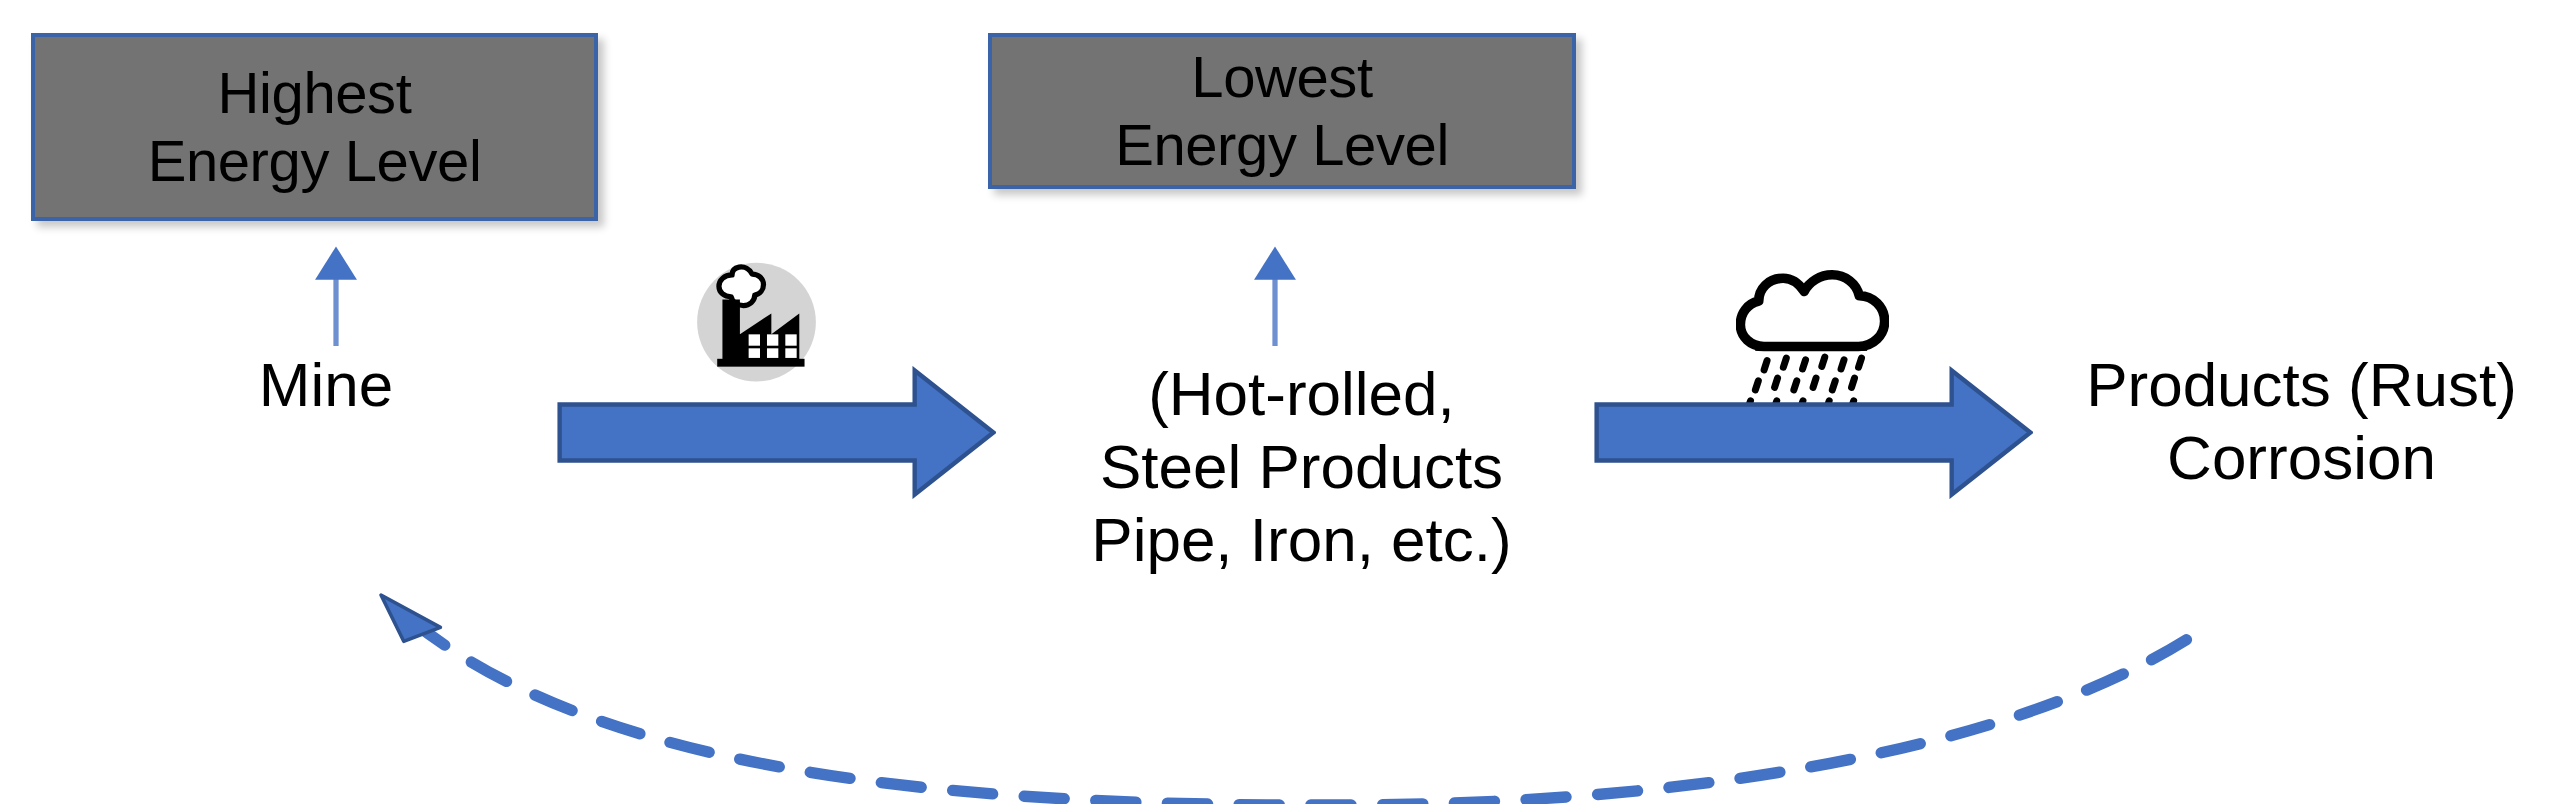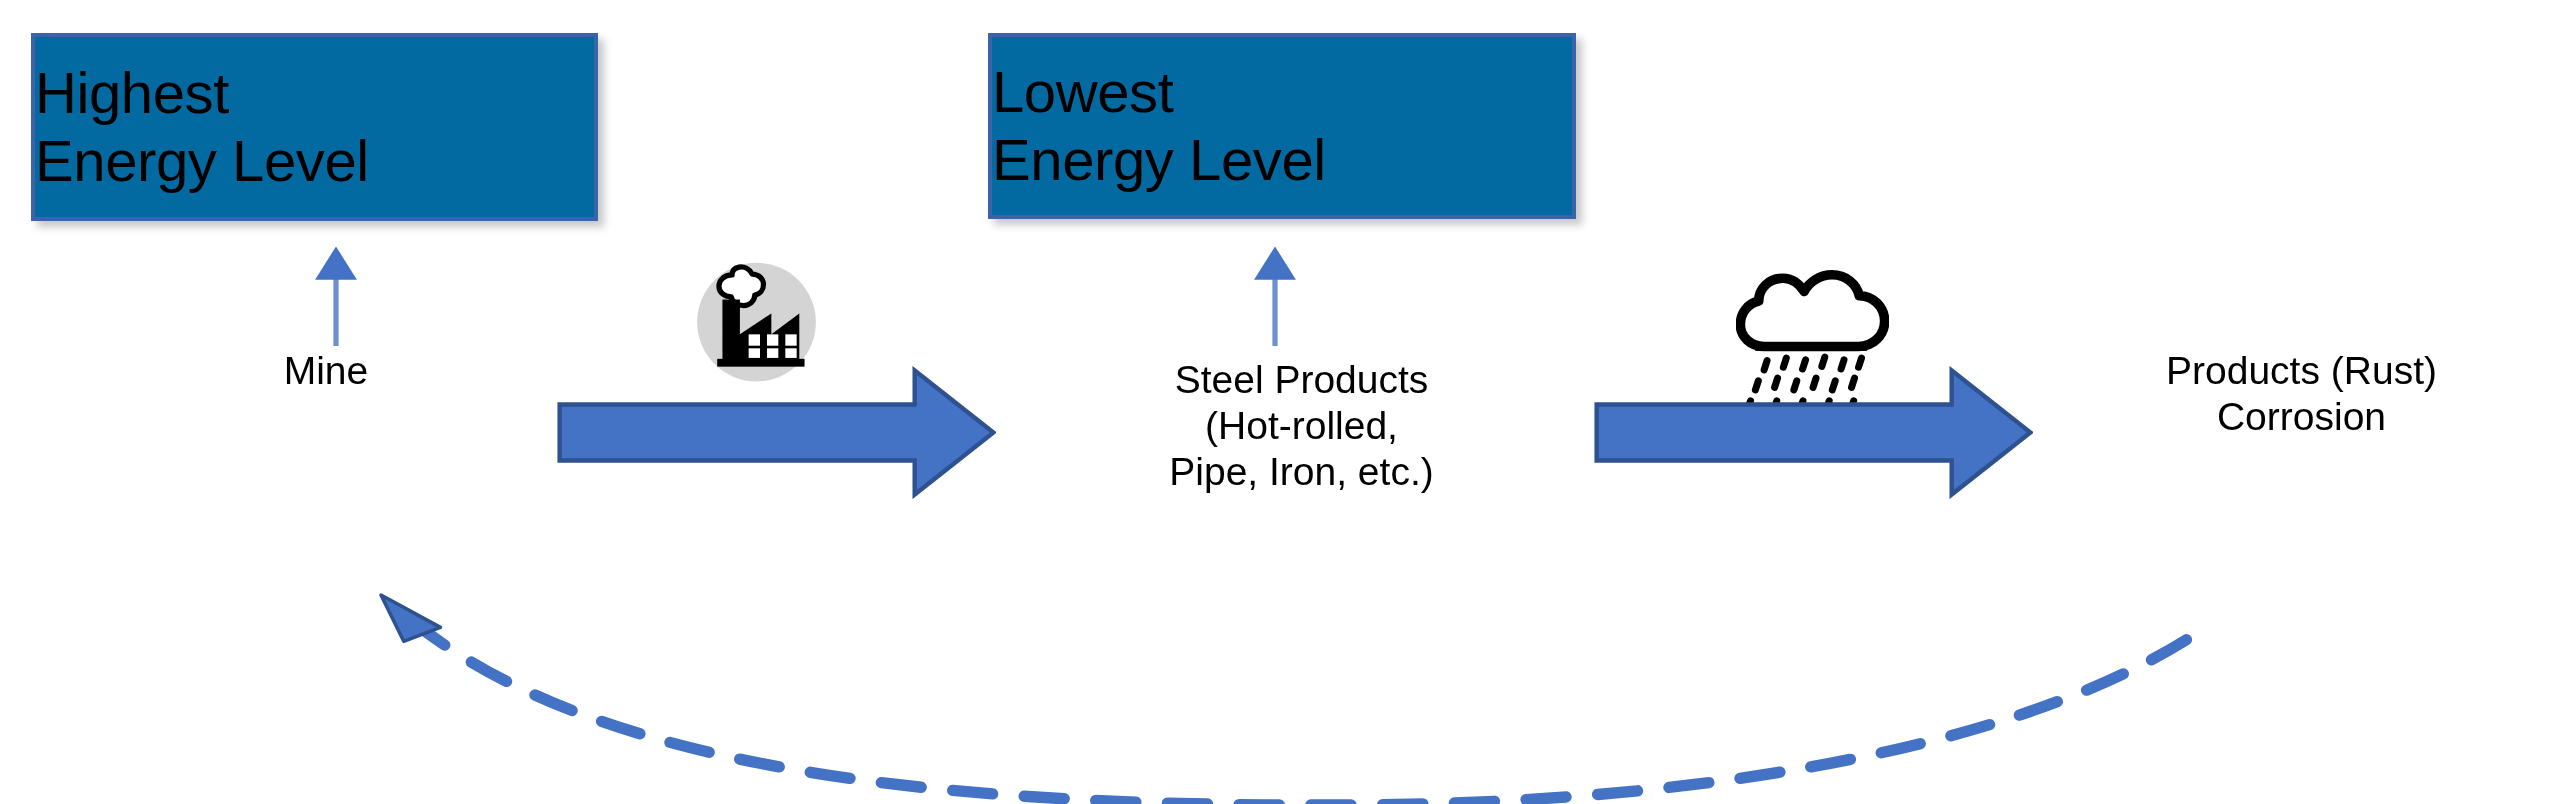--- a/index.html
+++ b/index.html
@@ -13,40 +13,41 @@
     height: 805px;
     background: #ffffff;
     overflow: hidden;
     font-family: "Liberation Sans", sans-serif;
   }
 
   
   .level-box {
     position: absolute;
     box-sizing: border-box;
-    background: #0369a1;
+    background: #737373;
     border: 4.4px solid #3A63A8;
     box-shadow: 6.1px 6.1px 7.9px rgba(0,0,0,0.22);
     display: flex;
     flex-direction: column;
+    align-items: center;
     justify-content: center;
     color: #000000;
     font-size: 58px;
     line-height: 1.18;
     letter-spacing: -0.4px;
     white-space: nowrap;
   }
   #box-highest { left: 31px;   top: 33px; width: 567px;  height: 188px; }
-  #box-lowest  { left: 988px; top: 33px; width: 588px;  height: 186px; }
+  #box-lowest  { left: 988px; top: 33px; width: 588px;  height: 156px; }
 
   
   .node-label {
     position: absolute;
     color: #000000;
-    font-size: 39px;
+    font-size: 62px;
     line-height: 1.18;
     text-align: center;
     white-space: nowrap;
   }
   #label-mine   { left: 94px;  top: 348px; width: 464px; }
   #label-steel  { left: 1013px; top: 357px; width: 577px; }
   #label-corrosion { left: 2028px; top: 348px; width: 547px; }
 
   
   .thin-arrow { position: absolute; }
@@ -125,22 +126,22 @@
     </svg>
   </div>
 
   <div class="block-arrow" id="block-arrow-1">
     <svg width="439" height="133" viewBox="0 0 502 152">
       <polygon points="3,44 409,44 409,5 499,76 409,147 409,108 3,108" fill="#4472C4" stroke="#2E528F" stroke-width="5" stroke-linejoin="miter"></polygon>
     </svg>
   </div>
 
   <div class="node-label" id="label-steel">
+    <div>(Hot-rolled,</div>
     <div>Steel Products</div>
-    <div>(Hot-rolled,</div>
     <div>Pipe, Iron, etc.)</div>
   </div>
 
   <div class="icon-holder" id="rain-icon">
     <svg width="153" height="168" viewBox="0 0 175 192">
 
       <path d="M54 30 C37 30 26 42 26 56 C13 59 5 70 5 83 C5 97 17 108 32 108
                L140 108 C157 108 170 95 170 79 C170 63 157 50 141 50
                C138 36 125 26 110 26 C96 26 84 34 78 45
                C72 36 64 30 54 30 Z" fill="#ffffff" stroke="#000000" stroke-width="11" stroke-linejoin="round"></path>

